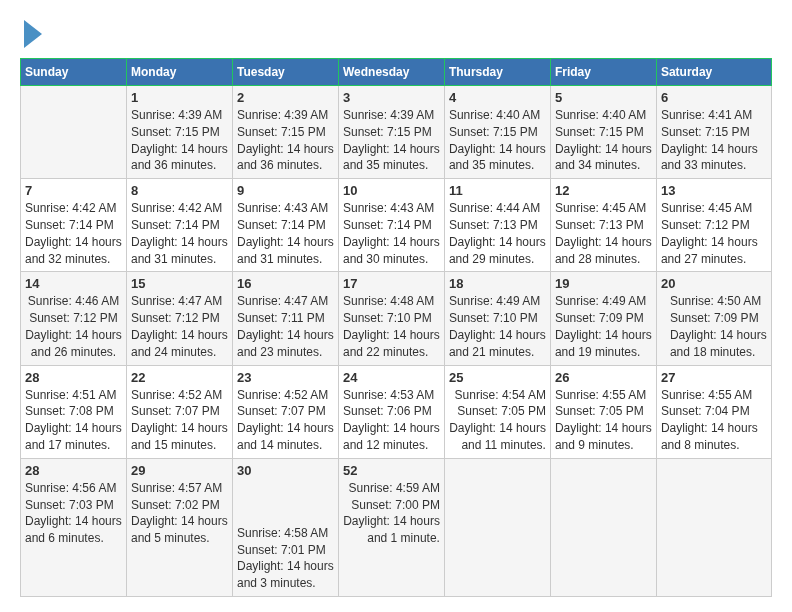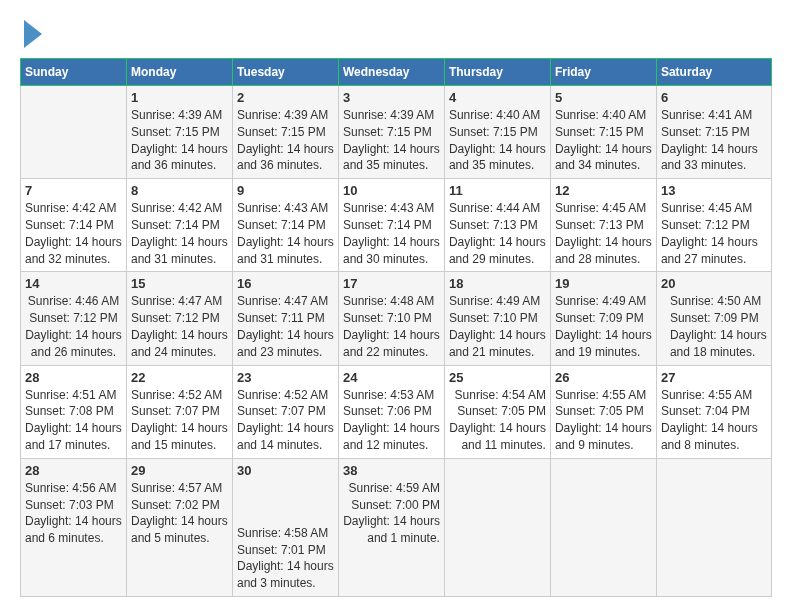--- a/index.html
+++ b/index.html
@@ -333,21 +333,21 @@
 and 5 minutes.</div>
         </td>
         <td>
           <span class="day-num">30</span>
           <div class="day-info" style="white-space: pre-line; margin-top: 47px;">Sunrise: 4:58 AM
 Sunset: 7:01 PM
 Daylight: 14 hours
 and 3 minutes.</div>
         </td>
         <td>
-          <span class="day-num">38</span>
+          <span class="day-num">52</span>
           <div class="day-info" style="white-space: pre-line; text-align: right;">Sunrise: 4:59 AM
 Sunset: 7:00 PM
 Daylight: 14 hours
 and 1 minute.</div>
         </td>
         <td class="empty-cell"></td>
         <td class="empty-cell"></td>
         <td class="empty-cell"></td>
       </tr>
     </tbody>

